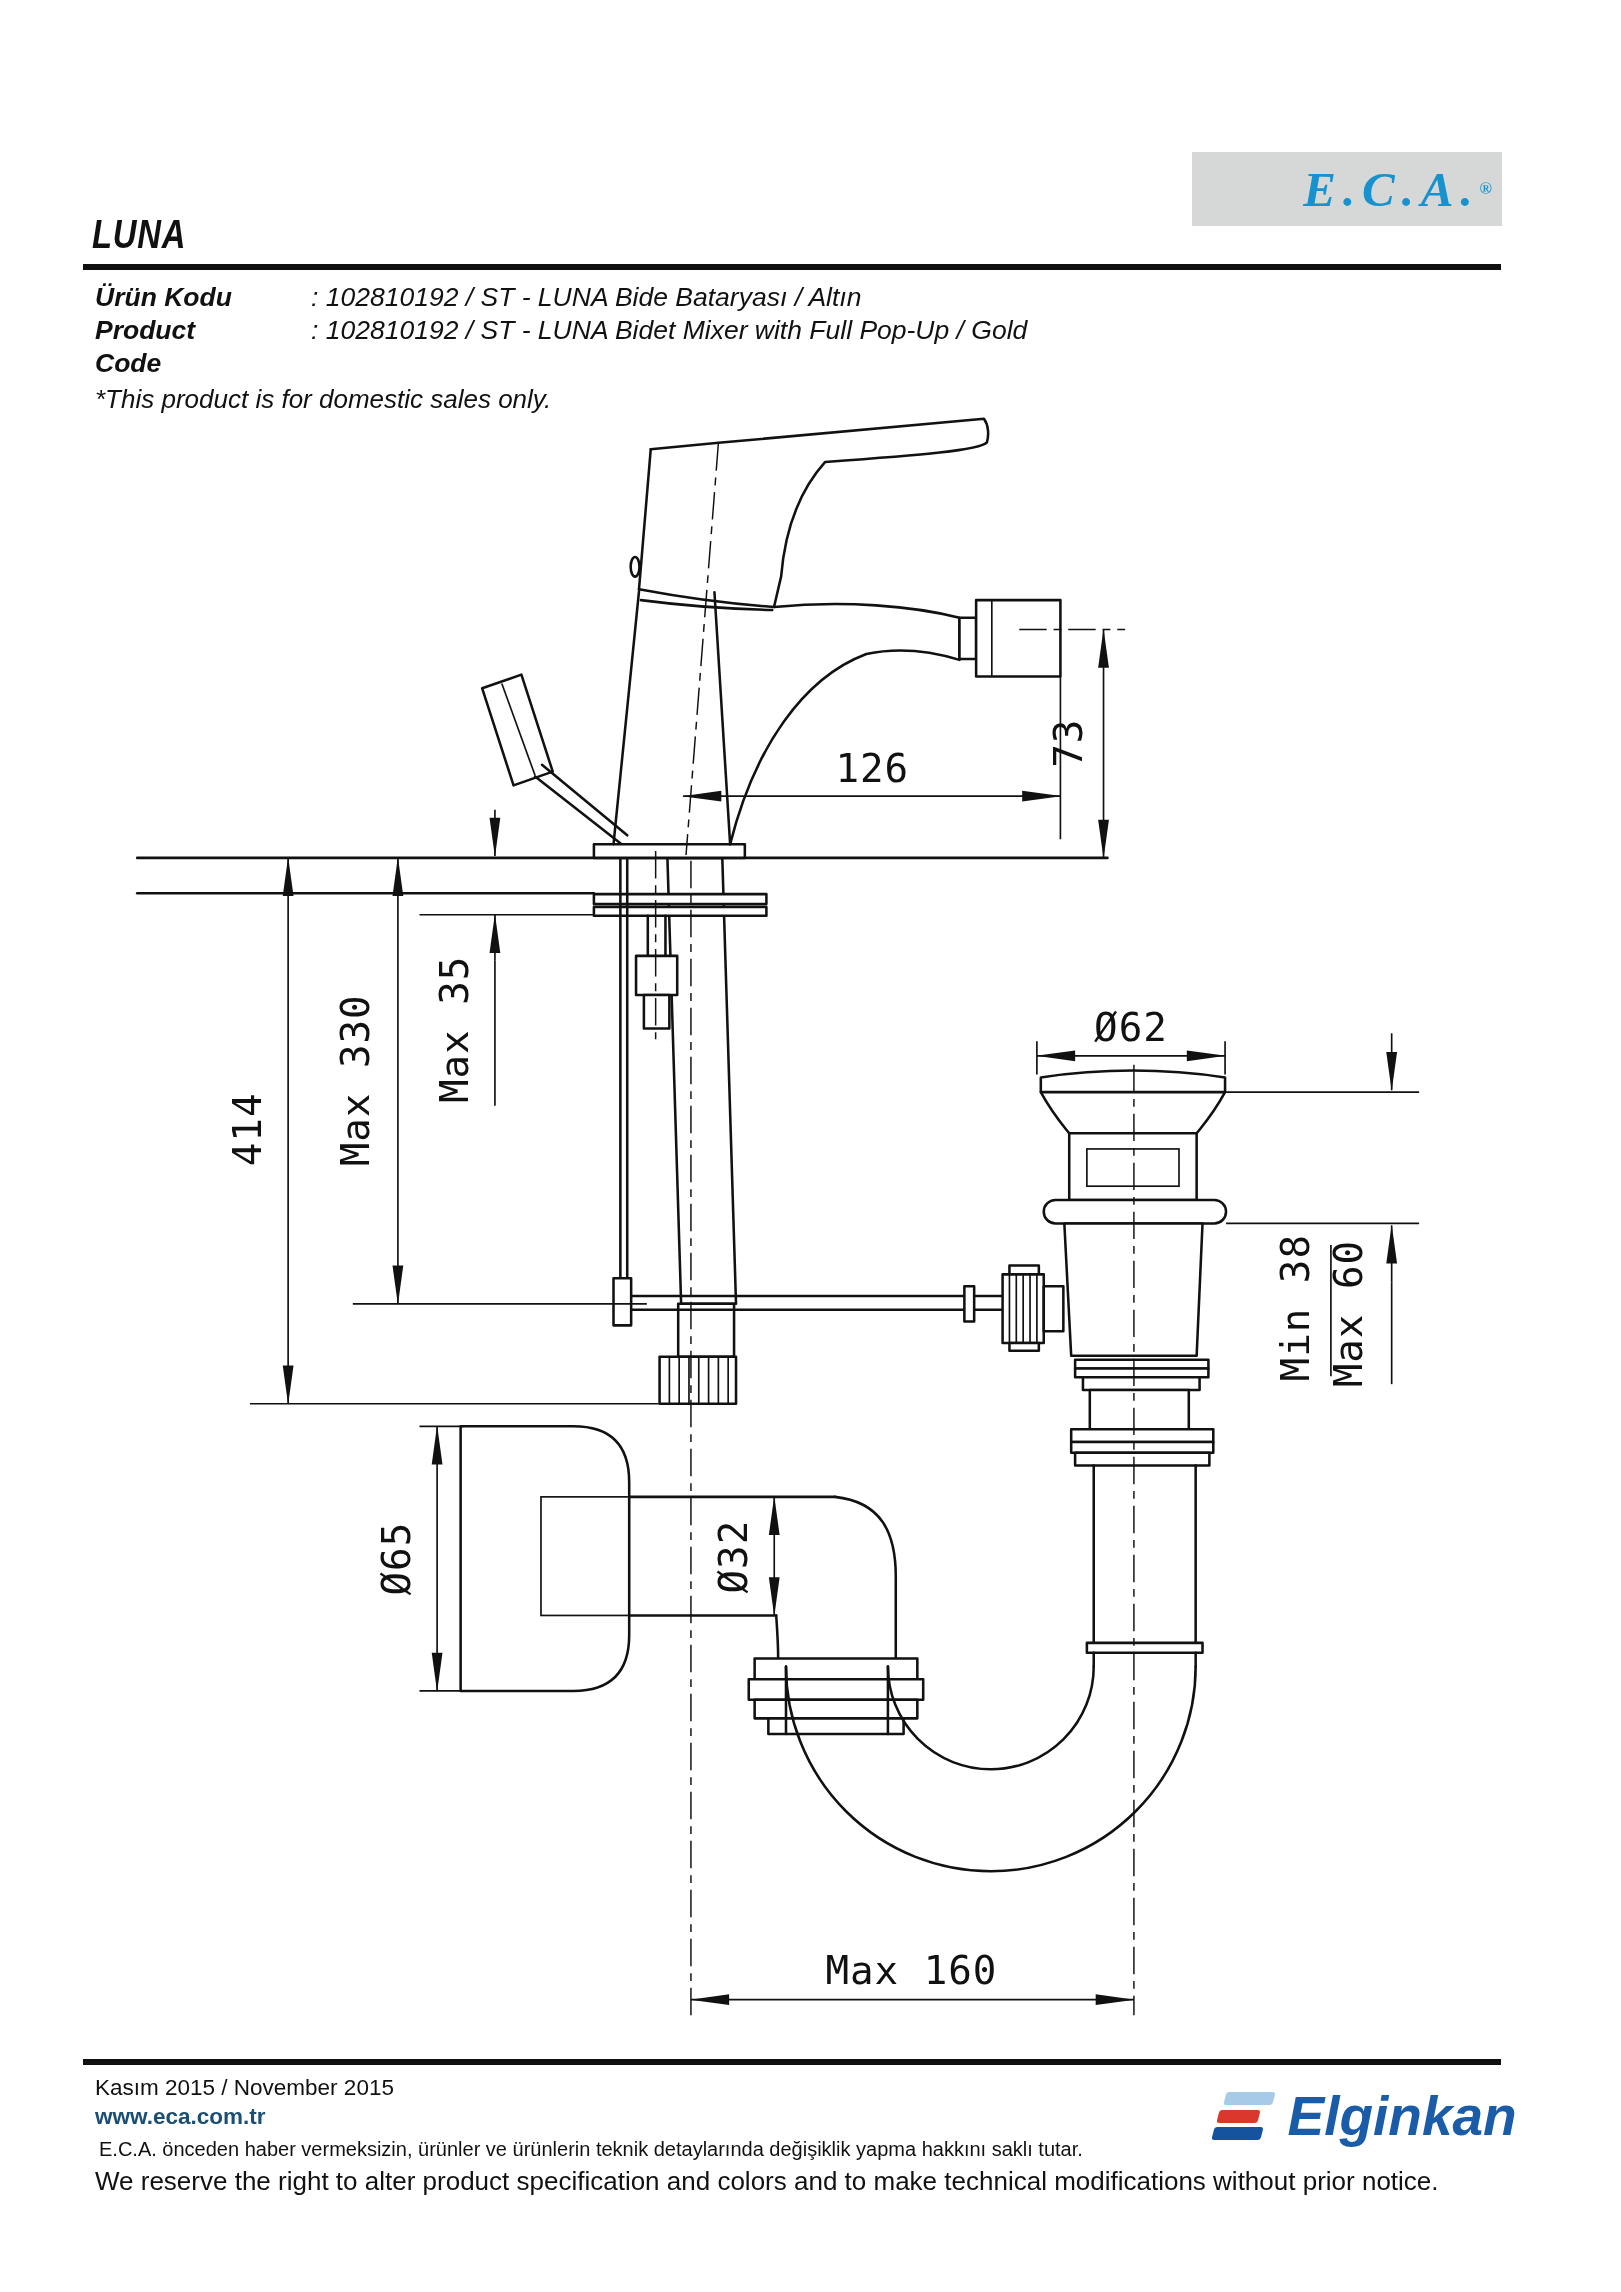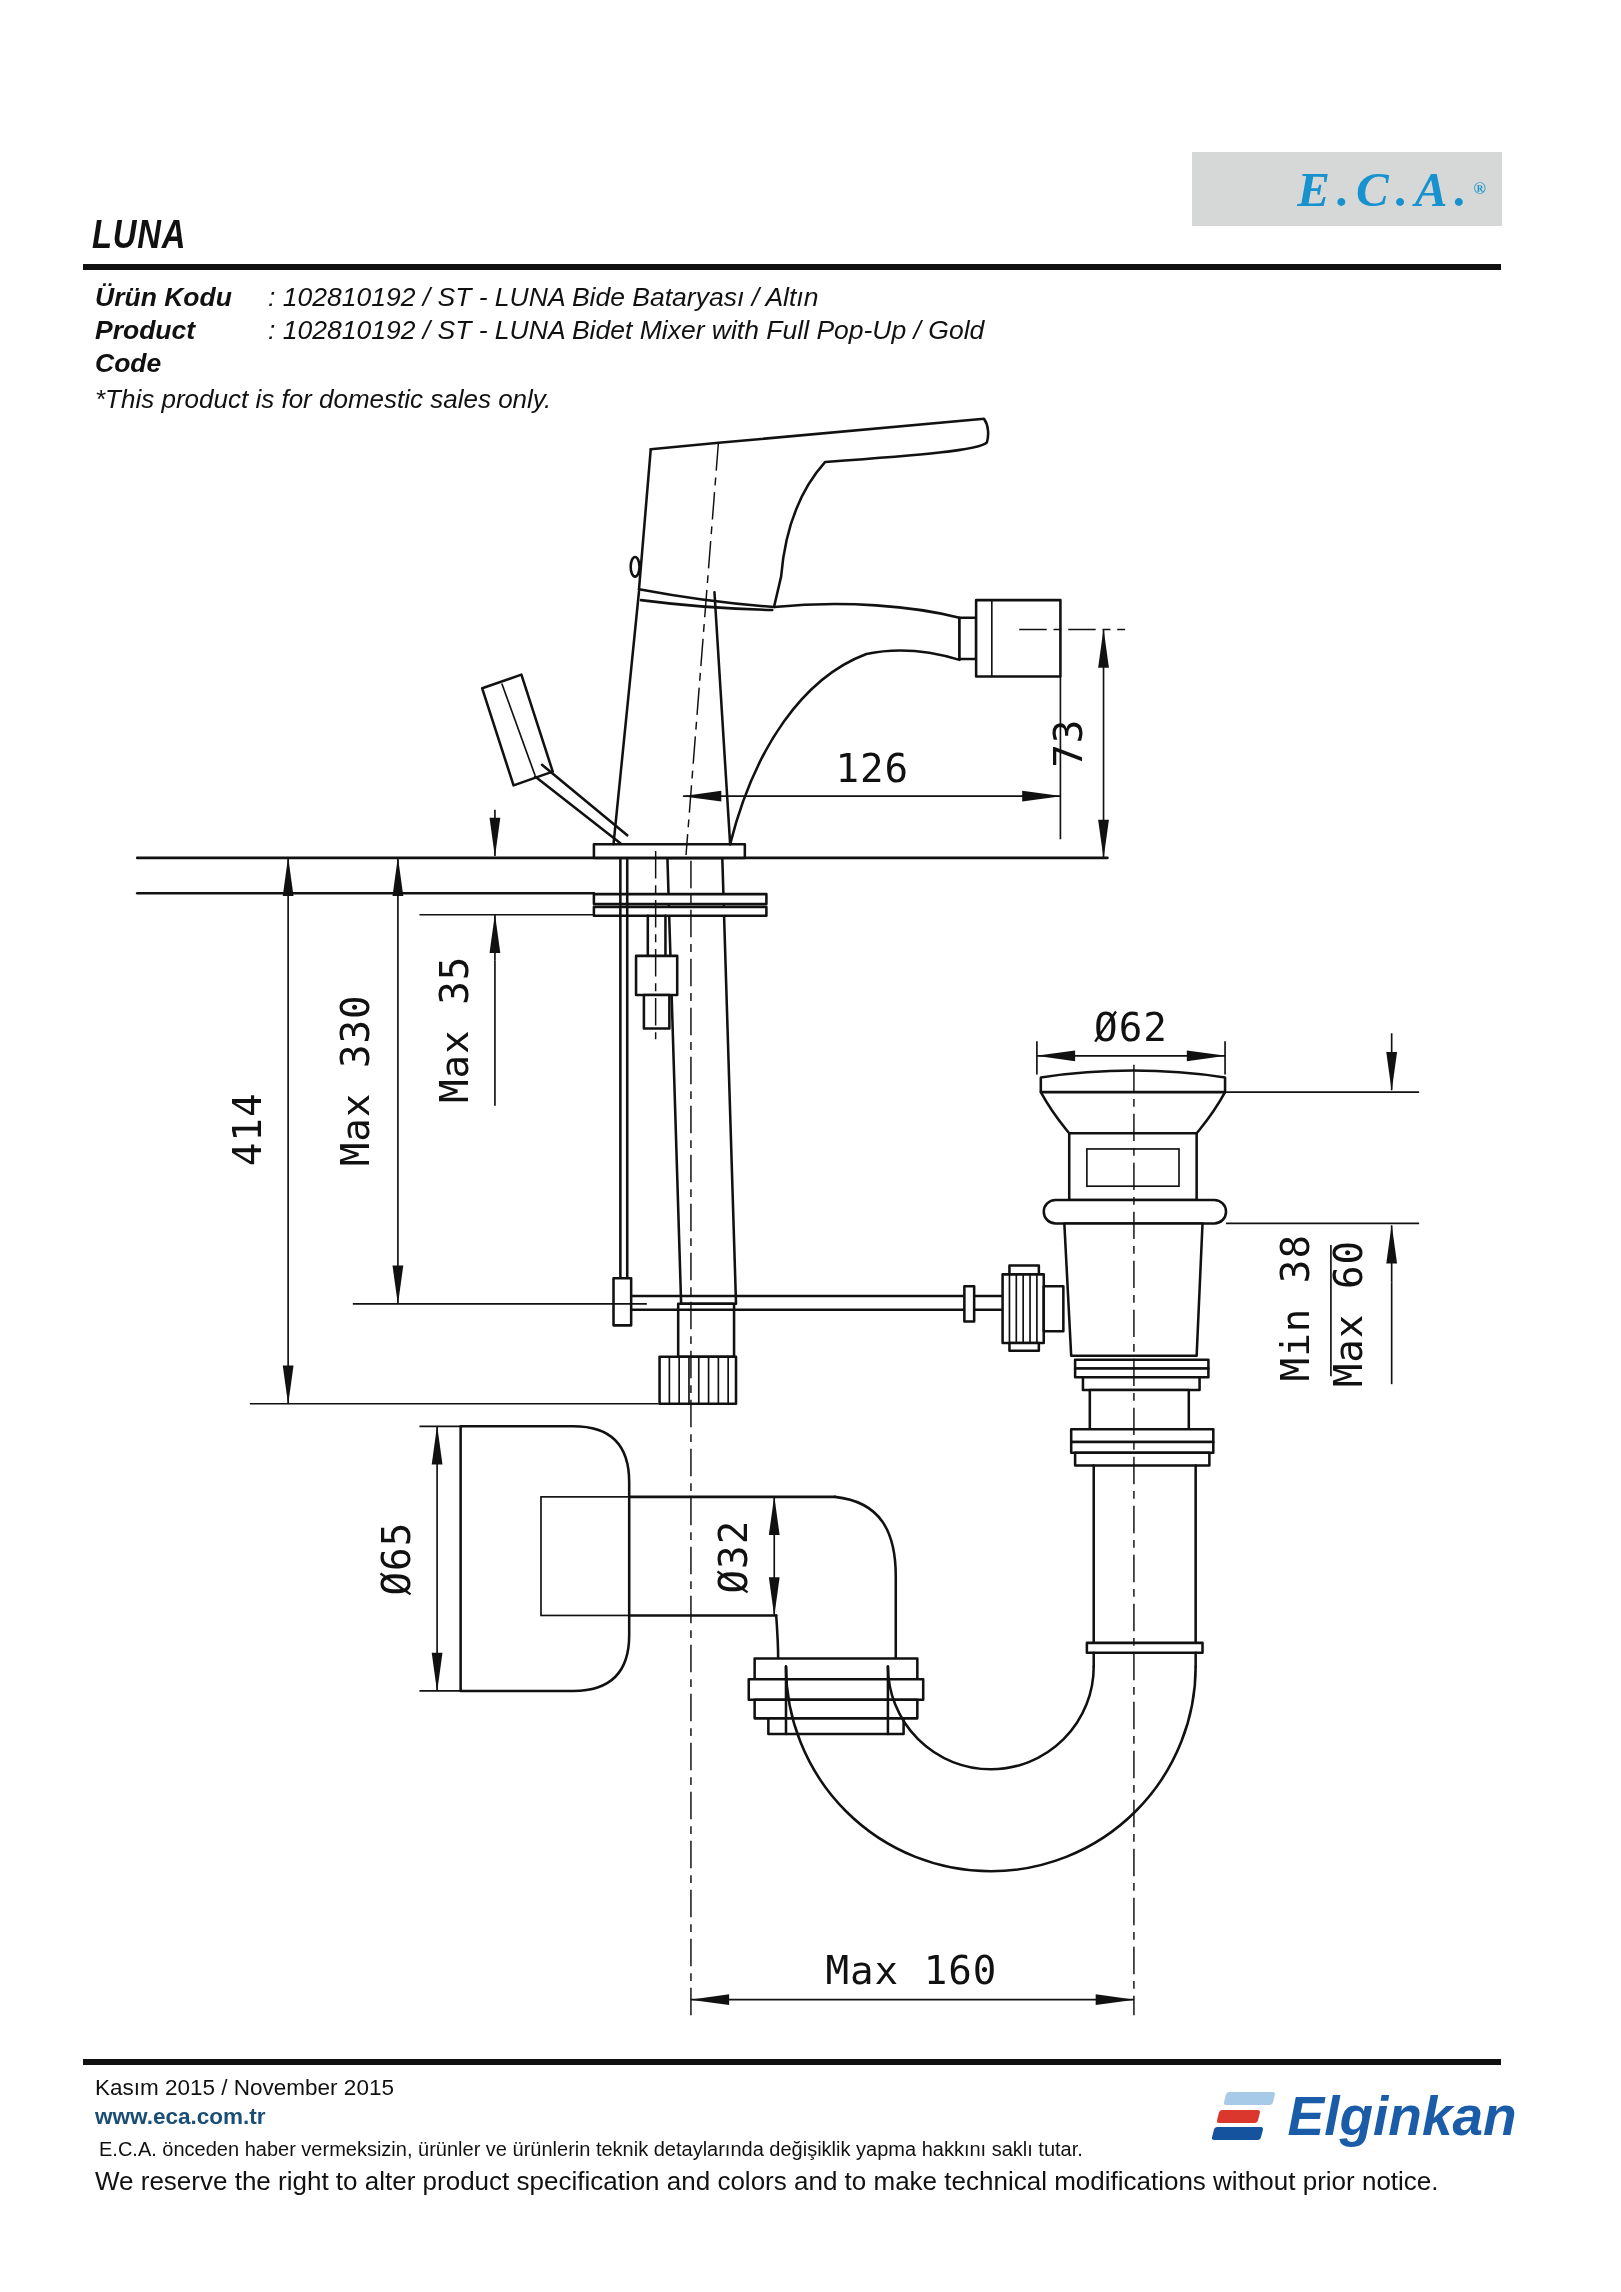--- a/index.html
+++ b/index.html
@@ -4,27 +4,27 @@
 <style>
   html,body{margin:0;padding:0;background:#888;}
   .page{position:relative;width:1621px;height:2293px;background:#ffffff;overflow:hidden;
         font-family:"Liberation Sans", sans-serif;color:#111;}
   .abs{position:absolute;}
   
   .series-title{left:92px;top:212px;font-size:40px;font-weight:bold;font-style:italic;
     transform:scaleX(.82);transform-origin:left top;letter-spacing:1px;}
   .header-rule{left:83px;top:264px;width:1418px;height:5.9px;background:#101010;}
   .brand-box{left:1192px;top:152px;width:310px;height:74px;background:#d6d8d7;
-    display:flex;align-items:center;justify-content:flex-end;padding-right:16px;box-sizing:border-box;}
+    display:flex;align-items:center;justify-content:flex-end;padding-right:10px;box-sizing:border-box;}
   .brand-text{color:#1792ce;font-style:italic;font-weight:900;font-size:49px;letter-spacing:6.9px;
     font-family:"Liberation Serif", serif;}
   .brand-reg{color:#1792ce;font-size:16.7px;vertical-align:super;font-style:normal;letter-spacing:0;}
   
   .prod{left:95px;top:281px;font-size:26.5px;font-style:italic;line-height:33px;}
-  .prod-row{display:flex;}
+  .prod-row{display:flex;gap:43px;}
   .prod-label{font-weight:bold;width:173px;flex:0 0 auto;}
   .prod-note{font-size:26px;margin-top:2.9px;}
   
   .footer-rule{left:83px;top:2059px;width:1418px;height:5.9px;background:#101010;}
   .f-date{left:95px;top:2075px;font-size:22.5px;}
   .f-site{left:95px;top:2104px;font-size:22.5px;font-weight:bold;color:#1b4e74;}
   .f-tr{left:99px;top:2138px;font-size:20px;}
   .f-en{left:95px;top:2166px;font-size:26px;}
   .elginkan{left:1213px;top:2084px;display:flex;align-items:center;justify-content:flex-end;}
   .elg-bars{display:flex;flex-direction:column;margin-right:13.7px;}

